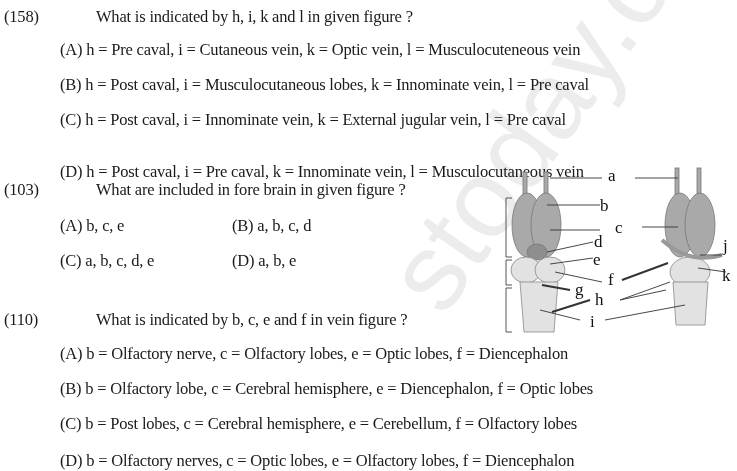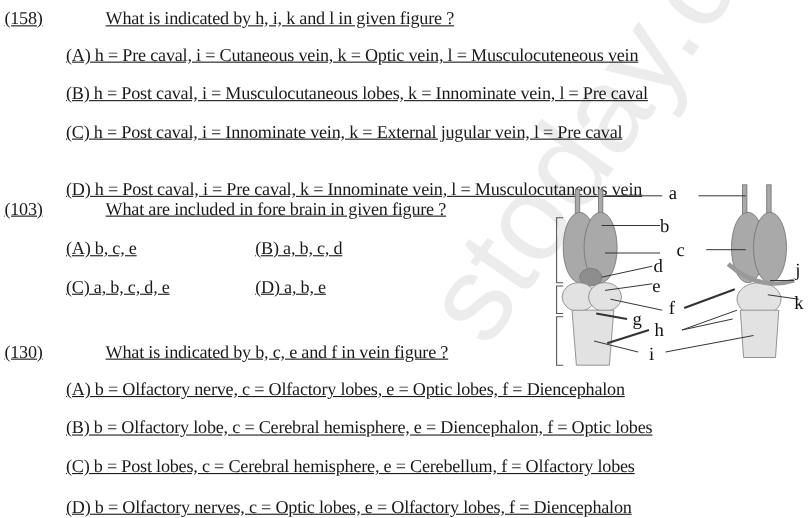--- a/index.html
+++ b/index.html
@@ -1,18 +1,18 @@
 <!DOCTYPE html>
 <html><head>
 <meta charset="utf-8">
 <style>
   html, body { margin:0; padding:0; background:#ffffff; }
   body { width:737px; height:471px; position:relative; overflow:hidden;
          font-family:"Liberation Serif", serif; color:#1a1a1a; }
-  .t { position:absolute; white-space:nowrap; font-size:16.5px; line-height:20px; letter-spacing:-0.2px;text-decoration:underline; }
+  .t { position:absolute; white-space:nowrap; font-size:16.5px; line-height:20px; letter-spacing:-0.2px; }
   .num { left:4px; }
   .q { left:60px;margin-left:36px; }
   .opt { left:60px; }
   .fig { position:absolute; left:490px; top:160px; width:247px; height:180px; }
   .lbl { position:absolute; font-size:17px; font-family:"Liberation Serif", serif; color:#111; }
   .wm { position:absolute; left:360px; top:260px; font-family:"Liberation Sans", sans-serif;
         font-size:110px; color:rgba(200,200,200,0.35); transform:rotate(-55deg);
         transform-origin:left top; white-space:nowrap; pointer-events:none; }
 </style>
 </head>
@@ -27,21 +27,21 @@
 <div class="t opt" style="top:110px">(C) h = Post caval, i = Innominate vein, k = External jugular vein, l = Pre caval</div>
 <div class="t opt" style="top:162px">(D) h = Post caval, i = Pre caval, k = Innominate vein, l = Musculocutaneous vein</div>
 
 <div class="t num" style="top:180px">(103)</div>
 <div class="t q" style="top:180px">What are included in fore brain in given figure ?</div>
 <div class="t" style="left:60px; top:216px">(A) b, c, e</div>
 <div class="t" style="left:232px; top:216px">(B) a, b, c, d</div>
 <div class="t" style="left:60px; top:251px">(C) a, b, c, d, e</div>
 <div class="t" style="left:232px; top:251px">(D) a, b, e</div>
 
-<div class="t num" style="top:310px">(130)</div>
+<div class="t num" style="top:310px">(110)</div>
 <div class="t q" style="top:310px">What is indicated by b, c, e and f in vein figure ?</div>
 <div class="t opt" style="top:344px">(A) b = Olfactory nerve, c = Olfactory lobes, e = Optic lobes, f = Diencephalon</div>
 <div class="t opt" style="top:379px">(B) b = Olfactory lobe, c = Cerebral hemisphere, e = Diencephalon, f = Optic lobes</div>
 <div class="t opt" style="top:414px">(C) b = Post lobes, c = Cerebral hemisphere, e = Cerebellum, f = Olfactory lobes</div>
 <div class="t opt" style="top:451px">(D) b = Olfactory nerves, c = Optic lobes, e = Olfactory lobes, f = Diencephalon</div>
 
 <div class="fig">
   <svg width="247" height="180" viewBox="0 0 247 180">
 
     <g fill="#a9a9a9" stroke="#777" stroke-width="0.8">

